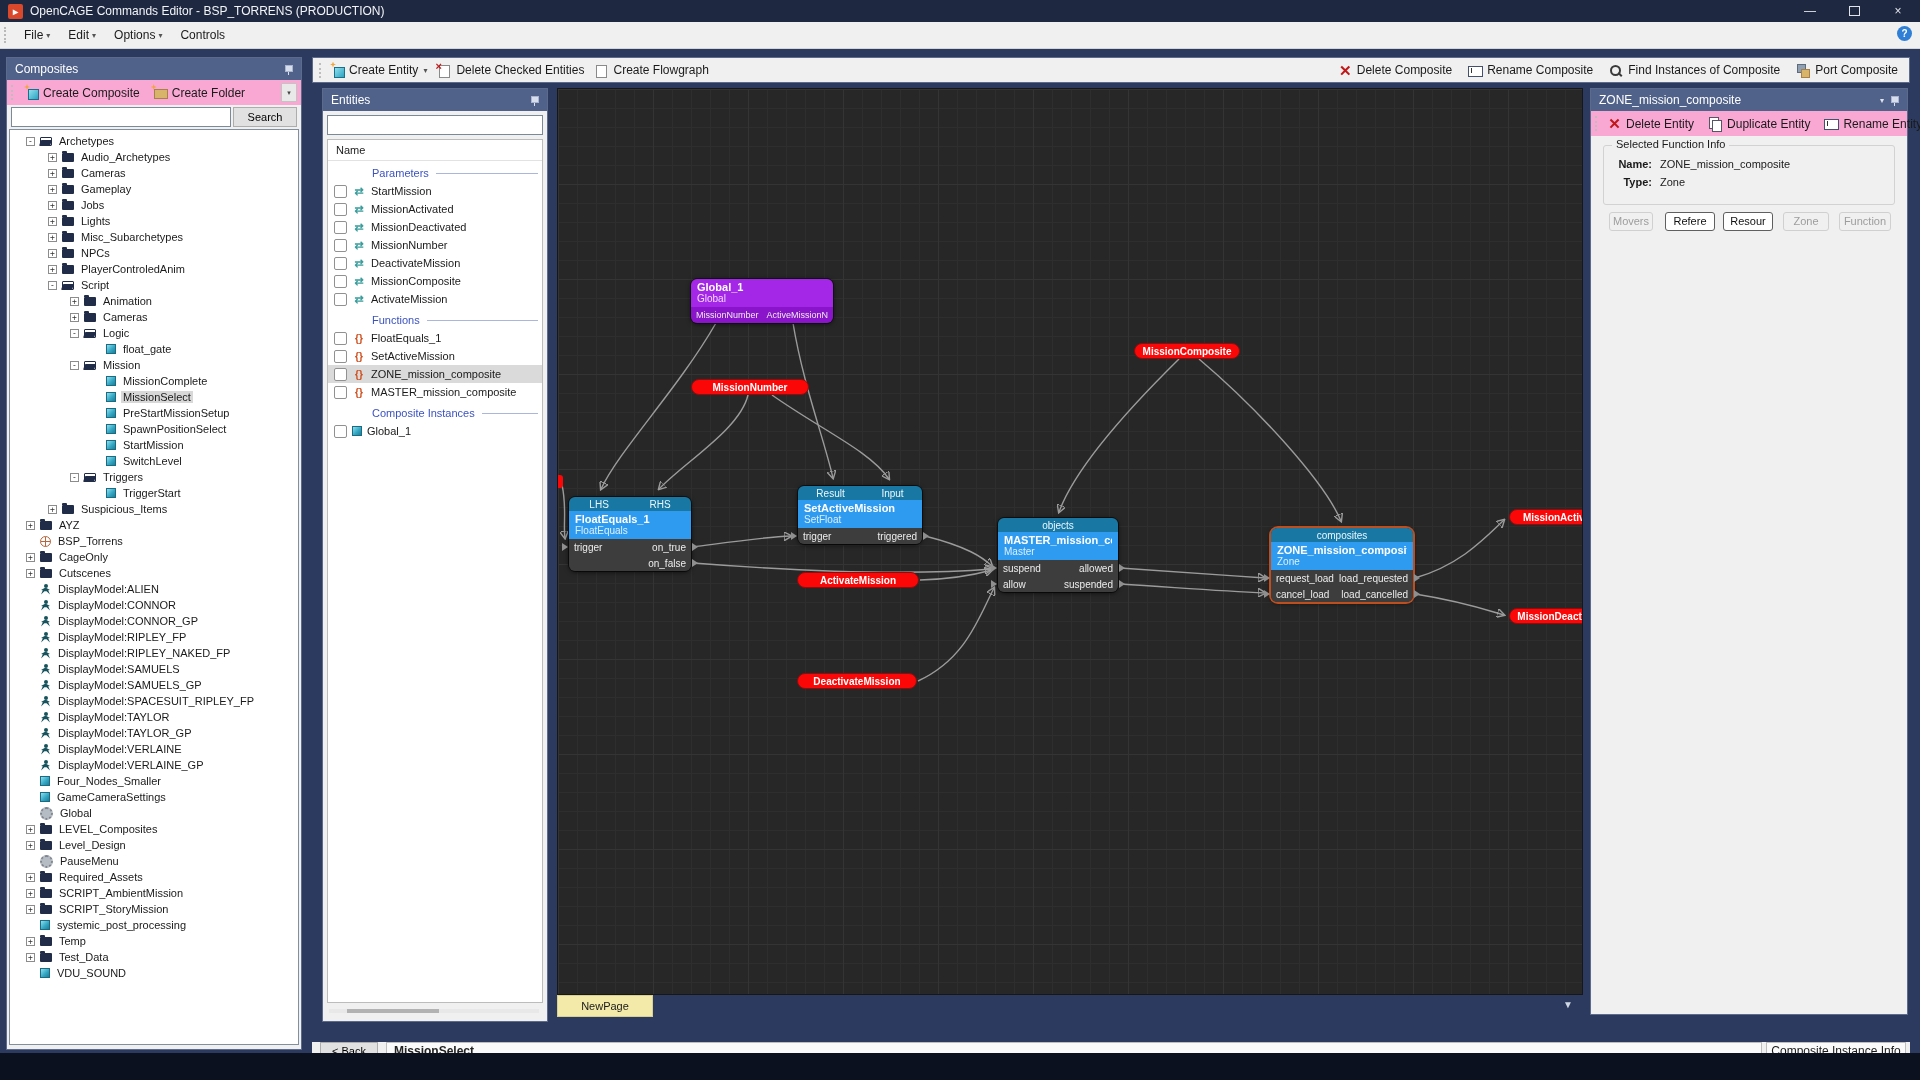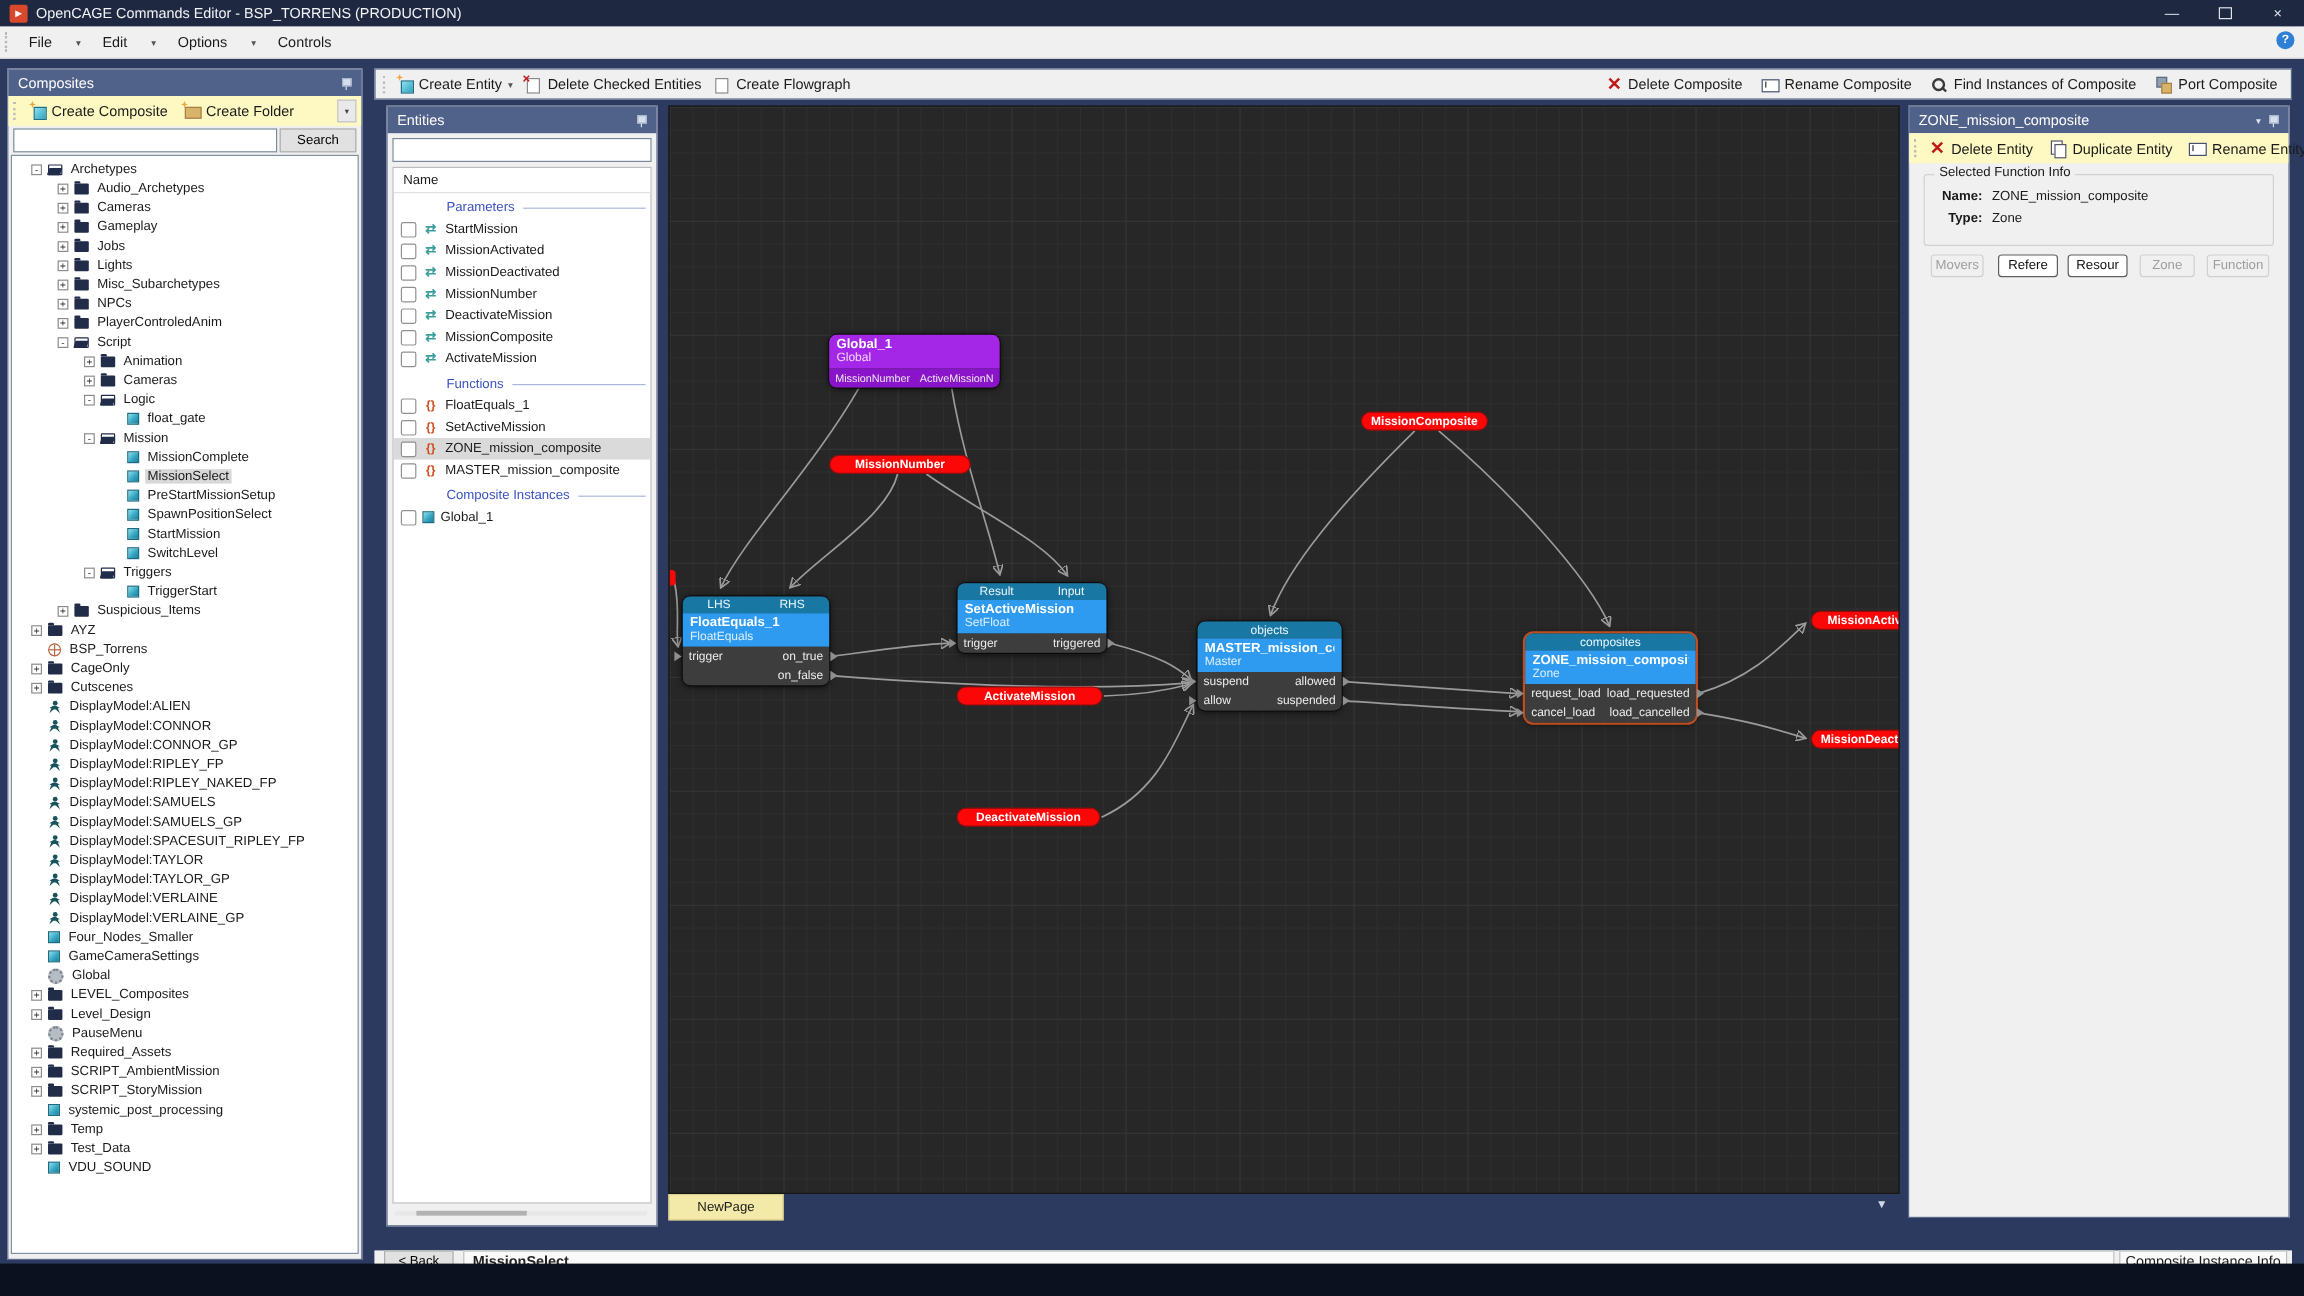--- a/index.html
+++ b/index.html
@@ -8,33 +8,33 @@
   #titlebar{position:absolute;left:0;top:0;width:1920px;height:22px;background:#1e2840;display:flex;align-items:center;}
   .appicon{width:15px;height:15px;background:#d9482b;border-radius:2px;color:#fff;font-weight:bold;
     font-size:10px;line-height:15px;text-align:center;margin:0 7px 0 8px;flex:none;}
   #titlebar .ttl{color:#f2f4f8;font-size:12px;}
   .wbtns{margin-left:auto;display:flex;height:22px;}
   .wb{width:44px;height:22px;color:#dfe3ea;display:flex;align-items:center;justify-content:center;font-size:12px;}
   .wb .maxbox{width:9px;height:8px;border:1px solid #dfe3ea;display:block;}
   
   #menubar{position:absolute;left:0;top:22px;width:1920px;height:26px;background:#f0f0f0;display:flex;align-items:center;border-bottom:1px solid #d5d5d5;}
   #menubar .grip{width:3px;height:16px;border-left:2px dotted #b9b9b9;margin:0 6px 0 4px;}
-  .mitem{padding:3px 9px;font-size:12px;display:flex;align-items:center;gap:20px;}
+  .mitem{padding:3px 9px;font-size:12px;display:flex;align-items:center;gap:3px;}
   .mitem .dd{font-size:8px;color:#555;}
   .help{position:absolute;right:8px;top:4px;width:15px;height:15px;border-radius:50%;background:#2f7fd6;color:#fff;
     font-size:10px;font-weight:bold;text-align:center;line-height:15px;}
   
   .phead{height:22px;background:#50618a;color:#fff;font-size:12px;display:flex;align-items:center;padding:0 8px;}
   .pin{position:relative;width:9px;height:11px;margin-left:auto;flex:none;}
   .pin::before{content:"";position:absolute;left:1px;top:1px;width:6px;height:5px;background:#d7deee;border:1px solid #aab4cc;}
   .pin::after{content:"";position:absolute;left:4px;top:8px;width:1px;height:3px;background:#d7deee;}
   .panel{position:absolute;background:#f0f0f0;border:1px solid #5c6a8c;box-sizing:border-box;}
   
   #leftpanel{left:6px;top:57px;width:296px;height:993px;}
-  .ptb{height:25px;display:flex;align-items:center;gap:4px;padding:0 4px;background:#fef9c3;}
+  .ptb{height:25px;display:flex;align-items:center;gap:4px;padding:0 4px;background:#f9a8d4;}
   .ptb .grip{width:3px;height:15px;border-left:2px dotted #bdbdbd;margin-right:2px;}
   .tbi{display:flex;align-items:center;gap:5px;padding:2px 5px;font-size:12px;white-space:nowrap;}
   .ovf{margin-left:auto;width:14px;height:17px;border:1px solid #c3c3c3;background:#e9e9e9;font-size:7px;color:#444;
     display:flex;align-items:center;justify-content:center;}
   .srow{display:flex;gap:2px;padding:2px 4px 4px 4px;align-items:center;}
   .srow input{flex:1;height:18px;border:1px solid #7a8a99;font:11px "Liberation Sans",sans-serif;padding:0 3px;background:#fff;}
   .srow button{width:64px;height:20px;background:#e1e1e1;border:1px solid #adadad;font:11px "Liberation Sans",sans-serif;}
   #tree{position:absolute;left:2px;top:71px;right:2px;bottom:4px;background:#fff;border:1px solid #828f9e;overflow:hidden;padding-top:3px;}
   .trow{height:16px;display:flex;align-items:center;white-space:nowrap;}
   .trow .lbl{padding:0 2px;}

